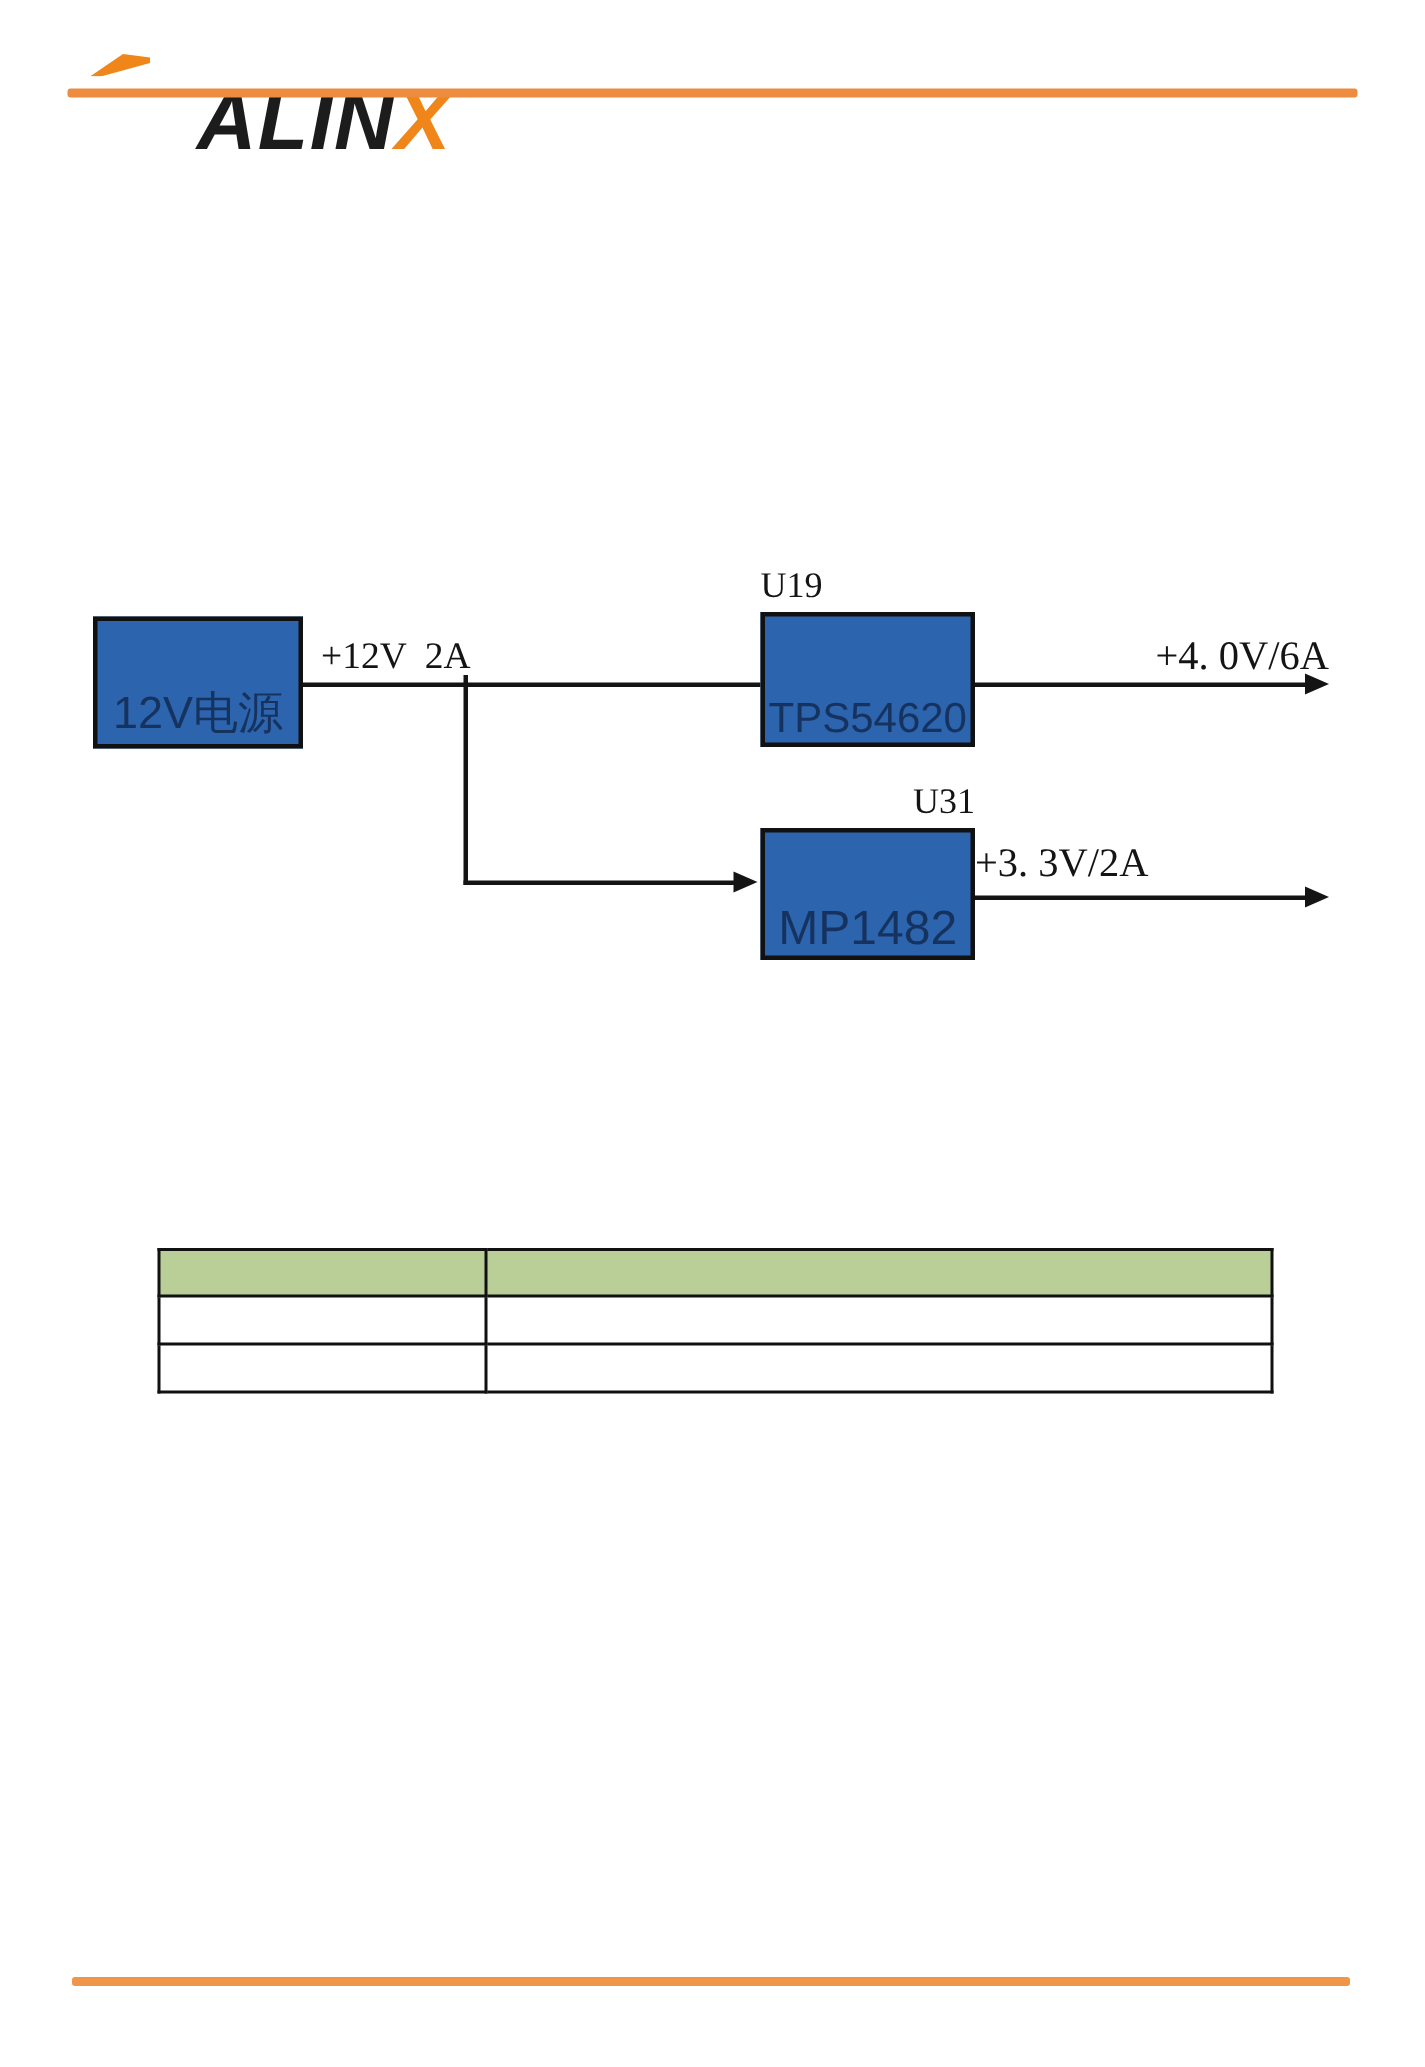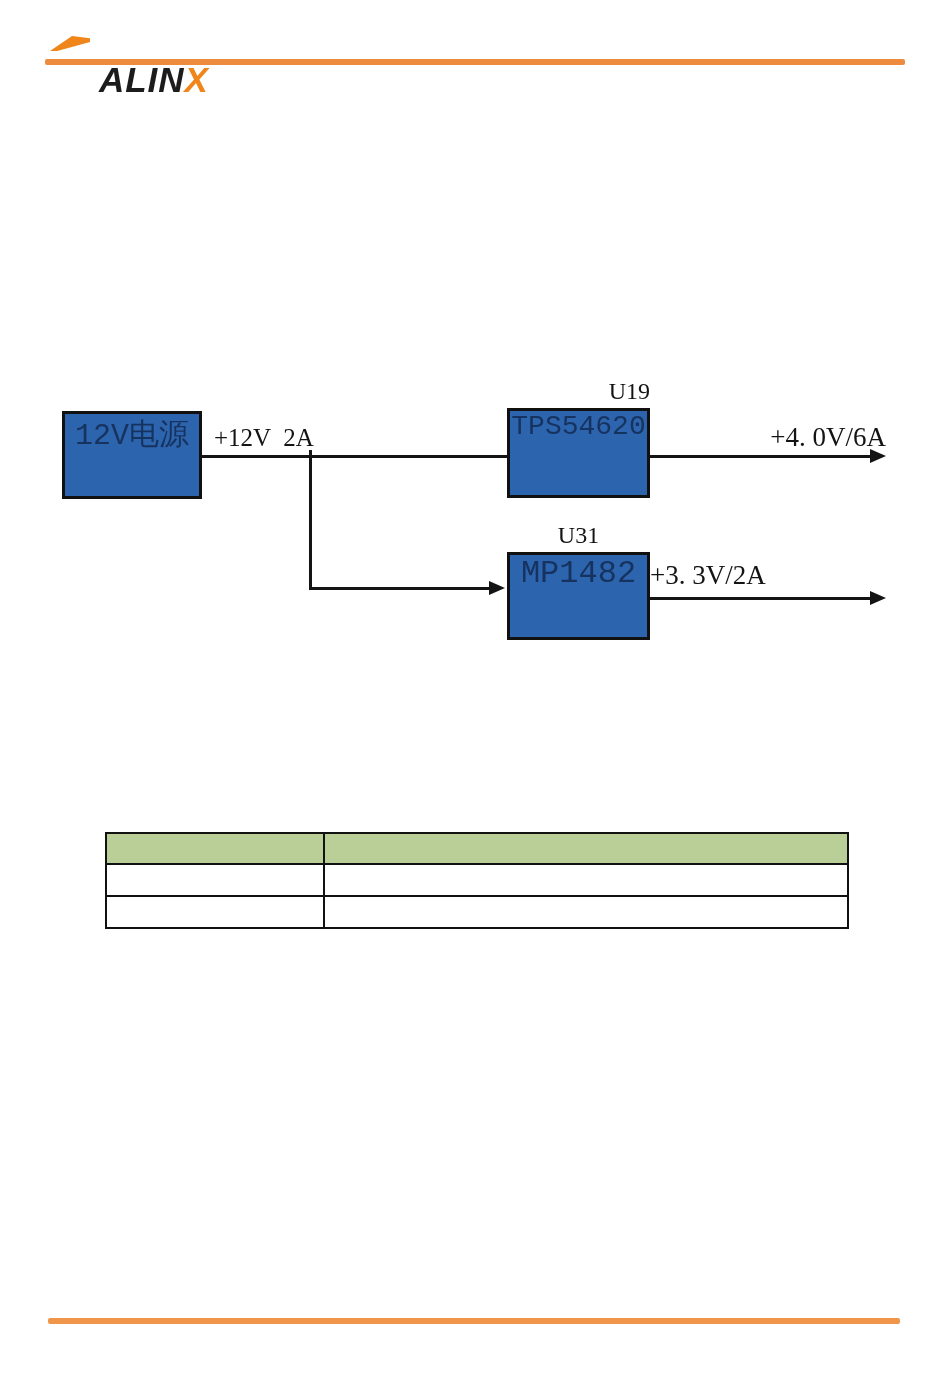--- a/index.html
+++ b/index.html
@@ -6,41 +6,41 @@
   html,body { background:#ffffff; }
   body { font-family:"Liberation Sans", sans-serif; }
 
   .page {
     position:relative; width:950px; height:1378px;
     background:#ffffff; overflow:hidden;
   }
 
   
   .logo {
-    position:absolute; left:56px; top:2px;
+    position:absolute; left:66px; top:2px;
     font-family:"Liberation Sans", sans-serif;
     font-weight:bold; font-style:italic;
-    font-size:35px; line-height:52px; letter-spacing:1px;
+    font-size:55px; line-height:52px; letter-spacing:1px;
     color:#1c1c1c; white-space:pre;
   }
   .logo .accent { color:#F08519; }
   .logo-swoosh {
     position:absolute; left:-6px; top:34px; width:40px; height:15px;
     background:#F08519;
     clip-path: polygon(0% 100%, 55% 0%, 100% 15%, 100% 40%, 18% 100%);
   }
   .rule { position:absolute; border-radius:2px; }
   .rule-top    { left:45px; top:59px;   width:860px; height:6px; background:#ED8C3E; }
   .rule-bottom { left:48px; top:1318px; width:852px; height:6px; background:#F0964B; }
 
   
   .dbox {
     position:absolute; background:#2D64AE; border:3px solid #111111;
-    display:flex; align-items:flex-start; justify-content:center;
-    font-family:Liberation Mono, monospace;
+    display:flex; align-items:flex-end; justify-content:center;
+    font-family:Liberation Sans, sans-serif;
     color:#16335F;
   }
   .box-src { left:62px;  top:411px; width:140px; height:88px; font-size:30px; }
   .box-u19 { left:507px; top:408px; width:143px; height:90px; font-size:28px; }
   .box-u31 { left:507px; top:552px; width:143px; height:88px; font-size:32px; }
 
   .wire { position:absolute; background:#141414; }
   .wire-main     { left:202px; top:455px; width:305px; height:3px; }
   .wire-branch-v { left:309px; top:450px; width:3px;  height:140px; }
   .wire-branch-h { left:309px; top:587px; width:182px; height:3px; }
@@ -55,22 +55,22 @@
   }
   .arrow-mp   { left:489px; top:581px; }
   .arrow-out1 { left:870px; top:449px; }
   .arrow-out2 { left:870px; top:591px; }
 
   .dlabel {
     position:absolute; color:#141414; white-space:pre;
     font-family:"Liberation Serif","DejaVu Serif",serif;
   }
   .lbl-input { left:214px; top:424px; font-size:25px;text-align:center; }
-  .lbl-u19   { left:507px; top:378px; width:143px; text-align:right; font-size:24px; }
-  .lbl-u31   { left:507px; top:522px; width:143px; text-align:center; font-size:24px; }
+  .lbl-u19   { left:507px; top:378px; width:143px; text-align:left; font-size:24px; }
+  .lbl-u31   { left:507px; top:522px; width:143px; text-align:right; font-size:24px; }
   .lbl-out1  { left:650px; top:422px; width:236px; text-align:right; font-size:27px; }
   .lbl-out2  { left:650px; top:560px; width:236px; text-align:left; font-size:27px;font-family:Liberation Serif, serif; }
 
   
   .spec-table {
     position:absolute; left:105px; top:832px; width:742px;
     border-collapse:collapse; table-layout:fixed;
     font-family:"Liberation Sans", sans-serif; font-size:14px;
   }
   .spec-table td {

